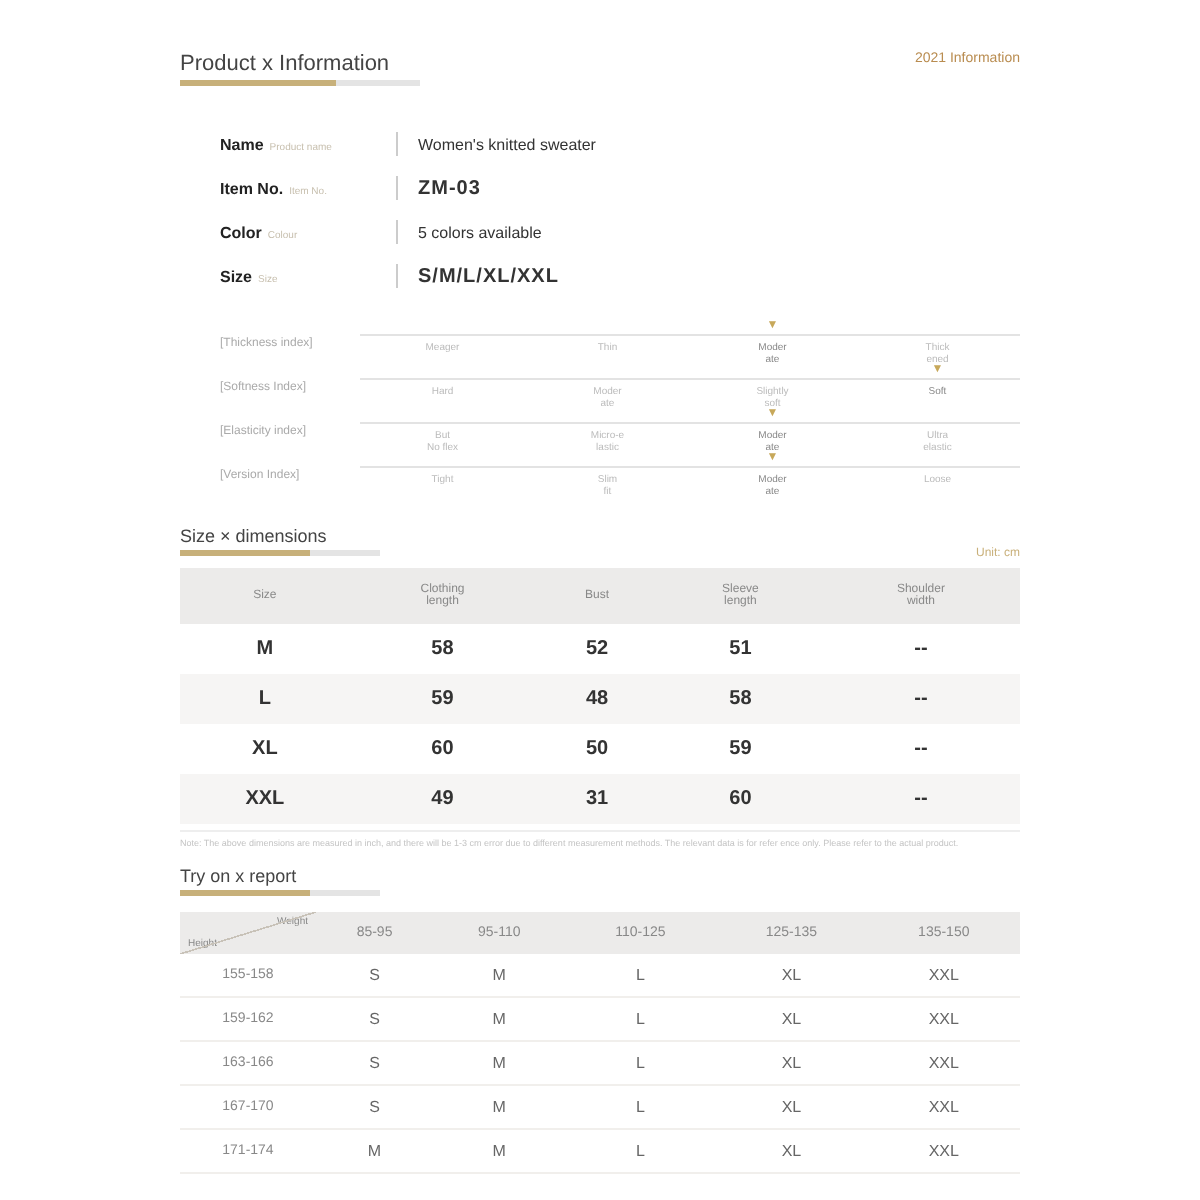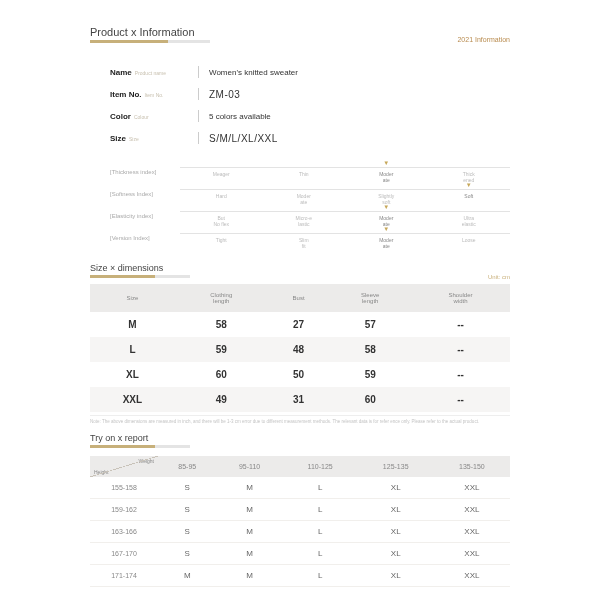--- a/index.html
+++ b/index.html
@@ -1,27 +1,27 @@
 <!DOCTYPE html>
 <html><head>
 <meta charset="utf-8">
 <style>
 html,body{margin:0;padding:0;background:#fff;font-family:Arial,Helvetica,sans-serif;font-size:9px;color:#333}
 .page{width:600px;height:600px;padding:26px 90px 10px 90px;box-sizing:border-box;position:relative}
-.hdr{display:flex;align-items:flex-end;margin-bottom:18px}
+.hdr{display:flex;align-items:flex-start;margin-bottom:18px}
 .hdr-title{font-size:11px;color:#444}
 .hdr-right{margin-left:auto;font-size:7px;color:#b98c50}
 .hdr-rule{height:3px;width:120px;margin-top:2px;background:linear-gradient(90deg,#c7b07a 0 65%,#e4e4e4 65% 100%)}
 .info{margin:0 0 18px 20px}
 .info-row{display:flex;align-items:center;min-height:22px}
 .info-l{width:88px;font-size:8px;font-weight:bold;color:#222;position:relative}
 .info-l .sub{font-size:5px;font-weight:normal;color:#c7bfae;margin-left:3px}
 .info-sep{border-left:1px solid #ccc;height:12px;margin-right:10px}
 .info-v{font-size:8px;color:#333}
-.info-v.strong{font-size:10px;font-weight:normal;letter-spacing:.5px}
+.info-v.strong{font-size:10px;font-weight:bold;letter-spacing:.5px}
 
 .attrs{margin:6px 0 14px 20px}
 .attr{display:flex;align-items:flex-start;margin:6px 0}
 .attr-l{width:70px;font-size:6px;color:#aaa;padding-top:2px}
 .scale{flex:1;display:flex;border-top:1px solid #e3e3e3}
 .tick{flex:1;text-align:center;font-size:5px;color:#bbb;padding-top:3px;position:relative}
 .tick.sel{color:#888}
 .tick.sel::before{content:"▼";position:absolute;top:-8px;left:50%;transform:translateX(-50%);color:#c7a85a;font-size:6px}
 
 .sec-title{font-size:9px;color:#444;margin-top:8px}
@@ -146,22 +146,22 @@
             <th>Clothing<br>length</th>
             <th>Bust</th>
             <th>Sleeve<br>length</th>
             <th>Shoulder<br>width</th>
           </tr>
         </thead>
         <tbody>
           <tr>
             <td>M</td>
             <td>58</td>
-            <td>27</td>
-            <td>57</td>
+            <td>52</td>
+            <td>51</td>
             <td>--</td>
           </tr>
           <tr>
             <td>L</td>
             <td>59</td>
             <td>48</td>
             <td>58</td>
             <td>--</td>
           </tr>
           <tr>

